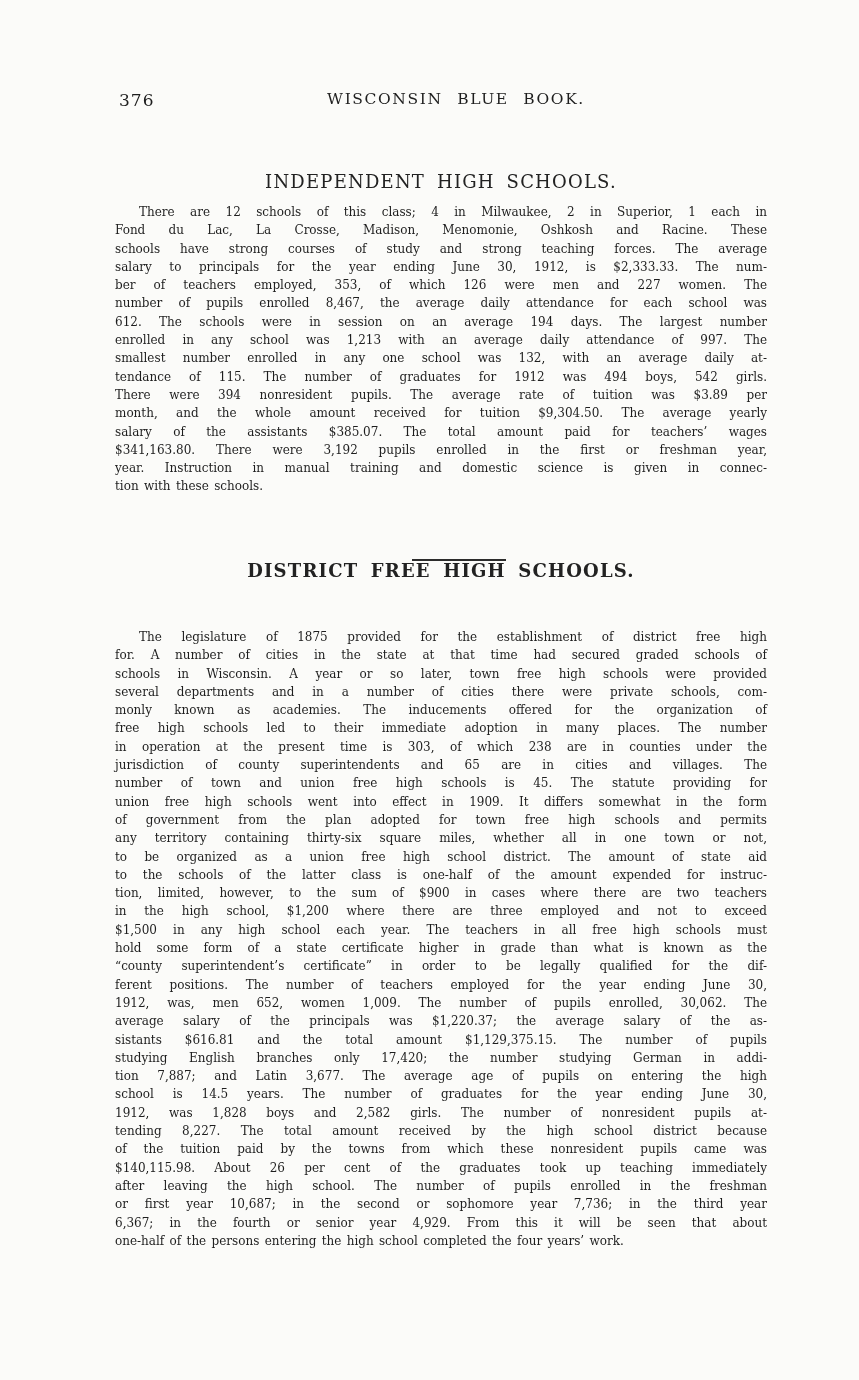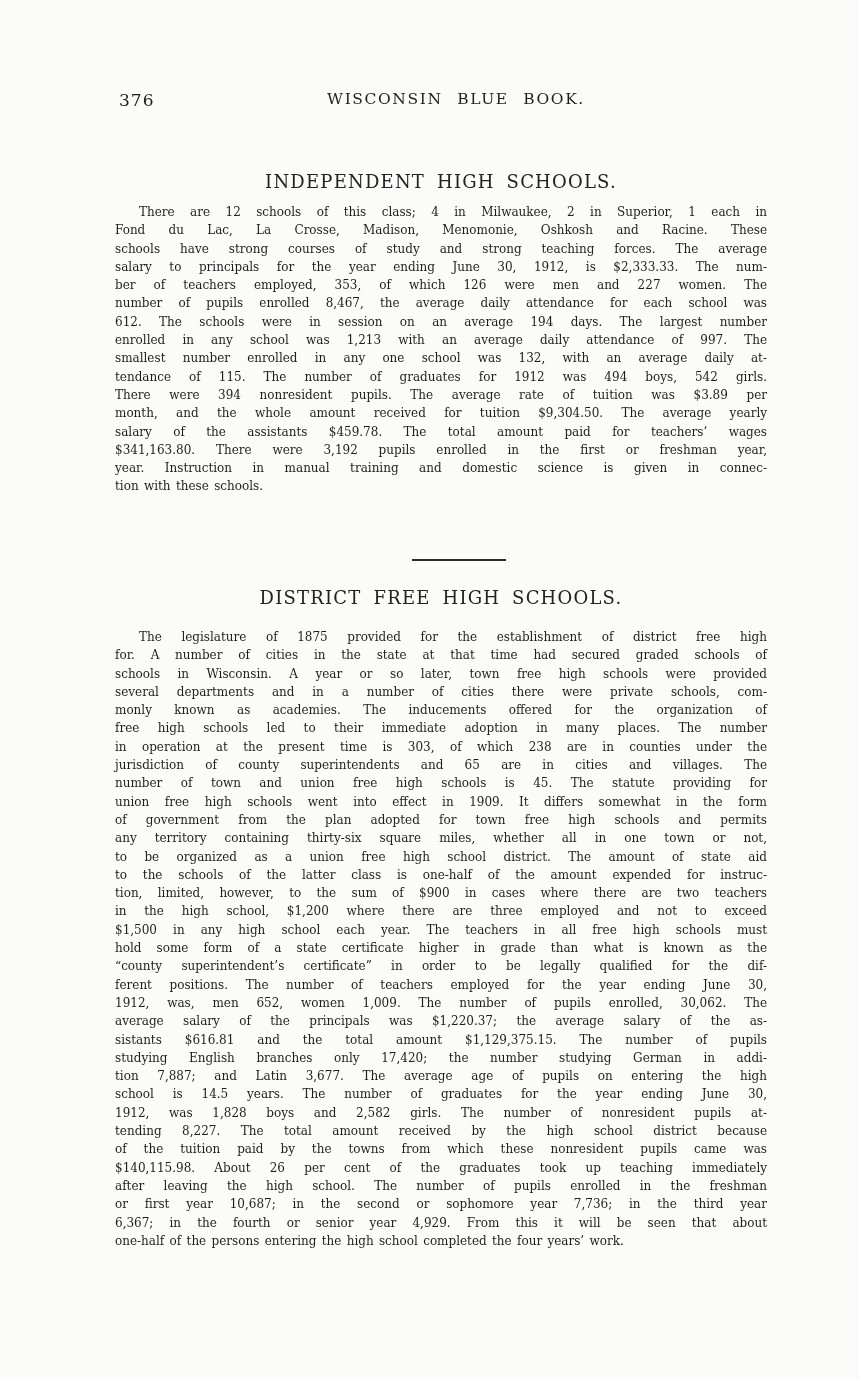--- a/index.html
+++ b/index.html
@@ -47,21 +47,21 @@
     width: 652px;
     margin: 0;
     text-align: center;
     font-size: 18px;
     font-weight: normal;
     letter-spacing: 1.2px;
     word-spacing: 5px;
     color: #222;
   }
   #heading-1 { top: 171px; }
-  #heading-2 { top: 587px; }
+  #heading-2 { top: 560px; font-weight: bold; }
   .para {
     position: absolute;
     left: 115px;
     width: 652px;
     font-size: 12px;
     line-height: 18.3px;
     word-spacing: 1.5px;
   }
   #para-1 { top: 203px; }
   #para-2 { top: 628px; }
@@ -98,21 +98,21 @@
       <div class="line">schools have strong courses of study and strong teaching forces. The average</div>
       <div class="line">salary to principals for the year ending June 30, 1912, is $2,333.33. The num-</div>
       <div class="line">ber of teachers employed, 353, of which 126 were men and 227 women. The</div>
       <div class="line">number of pupils enrolled 8,467, the average daily attendance for each school was</div>
       <div class="line">612. The schools were in session on an average 194 days. The largest number</div>
       <div class="line">enrolled in any school was 1,213 with an average daily attendance of 997. The</div>
       <div class="line">smallest number enrolled in any one school was 132, with an average daily at-</div>
       <div class="line">tendance of 115. The number of graduates for 1912 was 494 boys, 542 girls.</div>
       <div class="line">There were 394 nonresident pupils. The average rate of tuition was $3.89 per</div>
       <div class="line">month, and the whole amount received for tuition $9,304.50. The average yearly</div>
-      <div class="line">salary of the assistants $459.78. The total amount paid for teachers’ wages</div>
+      <div class="line">salary of the assistants $385.07. The total amount paid for teachers’ wages</div>
       <div class="line">$341,163.80. There were 3,192 pupils enrolled in the first or freshman year,</div>
       <div class="line">year. Instruction in manual training and domestic science is given in connec-</div>
       <div class="line last">tion with these schools.</div>
     </div>
 
   <div class="divider"></div>
 
   <h2 class="section-heading" id="heading-2">DISTRICT FREE HIGH SCHOOLS.</h2>
 
   <div class="para" id="para-2">

